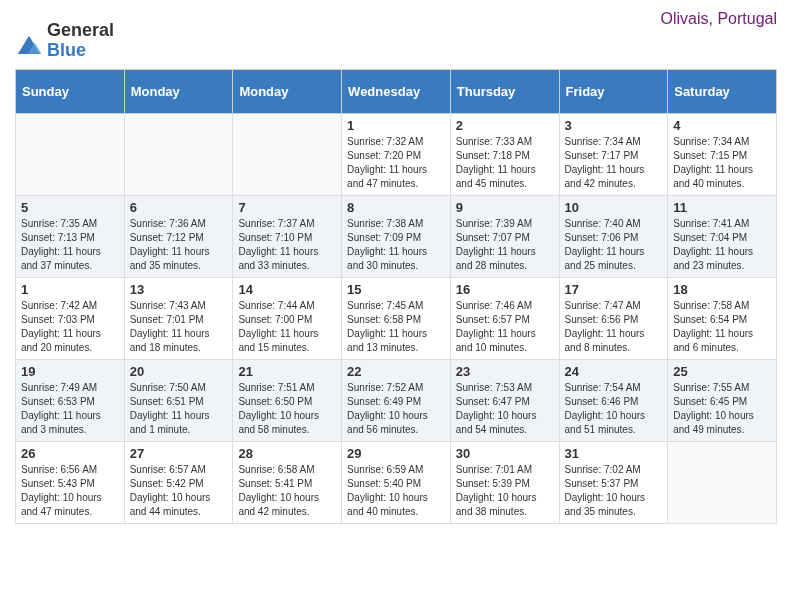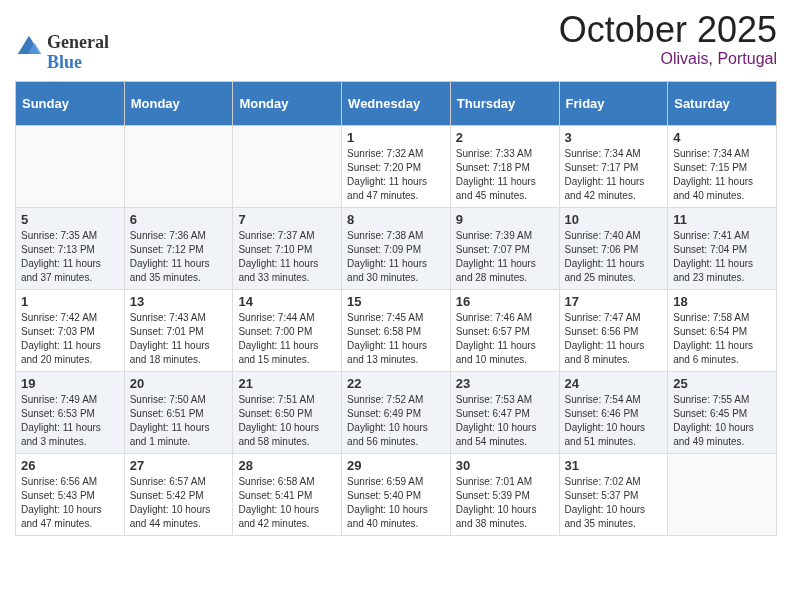--- a/index.html
+++ b/index.html
@@ -17,23 +17,22 @@
       padding: 10px 15px 15px 15px;
     }
     .header {
       display: flex;
       justify-content: space-between;
       align-items: flex-start;
       margin-bottom: 8px;
     }
     .logo {
       display: flex;
-      align-items: flex-start;
-      margin-top: 23px;
-      font-family: Liberation Serif, serif;
+      align-items: flex-end;
+      margin-top: 11px;
     }
     .logo-text {
       display: flex;
       flex-direction: column;
       line-height: 1.1;
     }
     .logo-general {
       font-size: 18px;
       font-weight: bold;
       color: #333;
@@ -112,21 +111,20 @@
       <svg class="logo-icon" viewBox="0 0 40 40">
         <polygon points="20,4 36,30 4,30" fill="#3a7abf"></polygon>
         <polygon points="28,14 38,30 18,30" fill="#5aa0df" opacity="0.7"></polygon>
       </svg>
       <div class="logo-text">
         <span class="logo-general">General</span>
         <span class="logo-blue">Blue</span>
       </div>
     </div>
     <div class="title-block">
-      <div class="month-title">October 2025</div>
       <div class="location">Olivais, Portugal</div>
     </div>
   </div>
 
   <table class="calendar">
     <thead>
       <tr>
       <th>Sunday</th>
           <th>Monday</th>
           <th>Monday</th>

